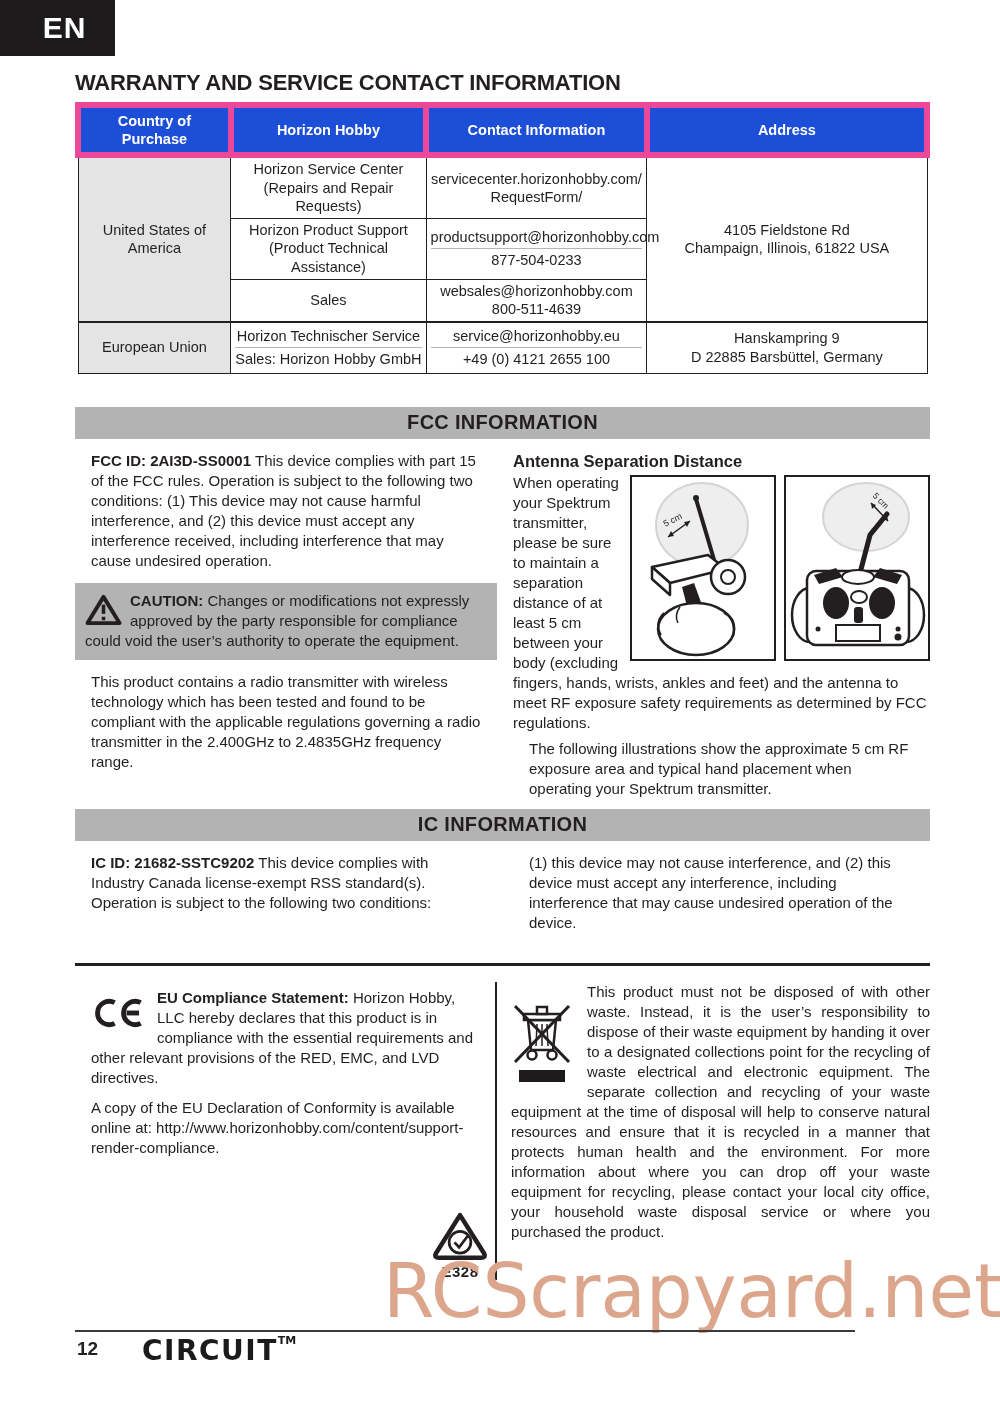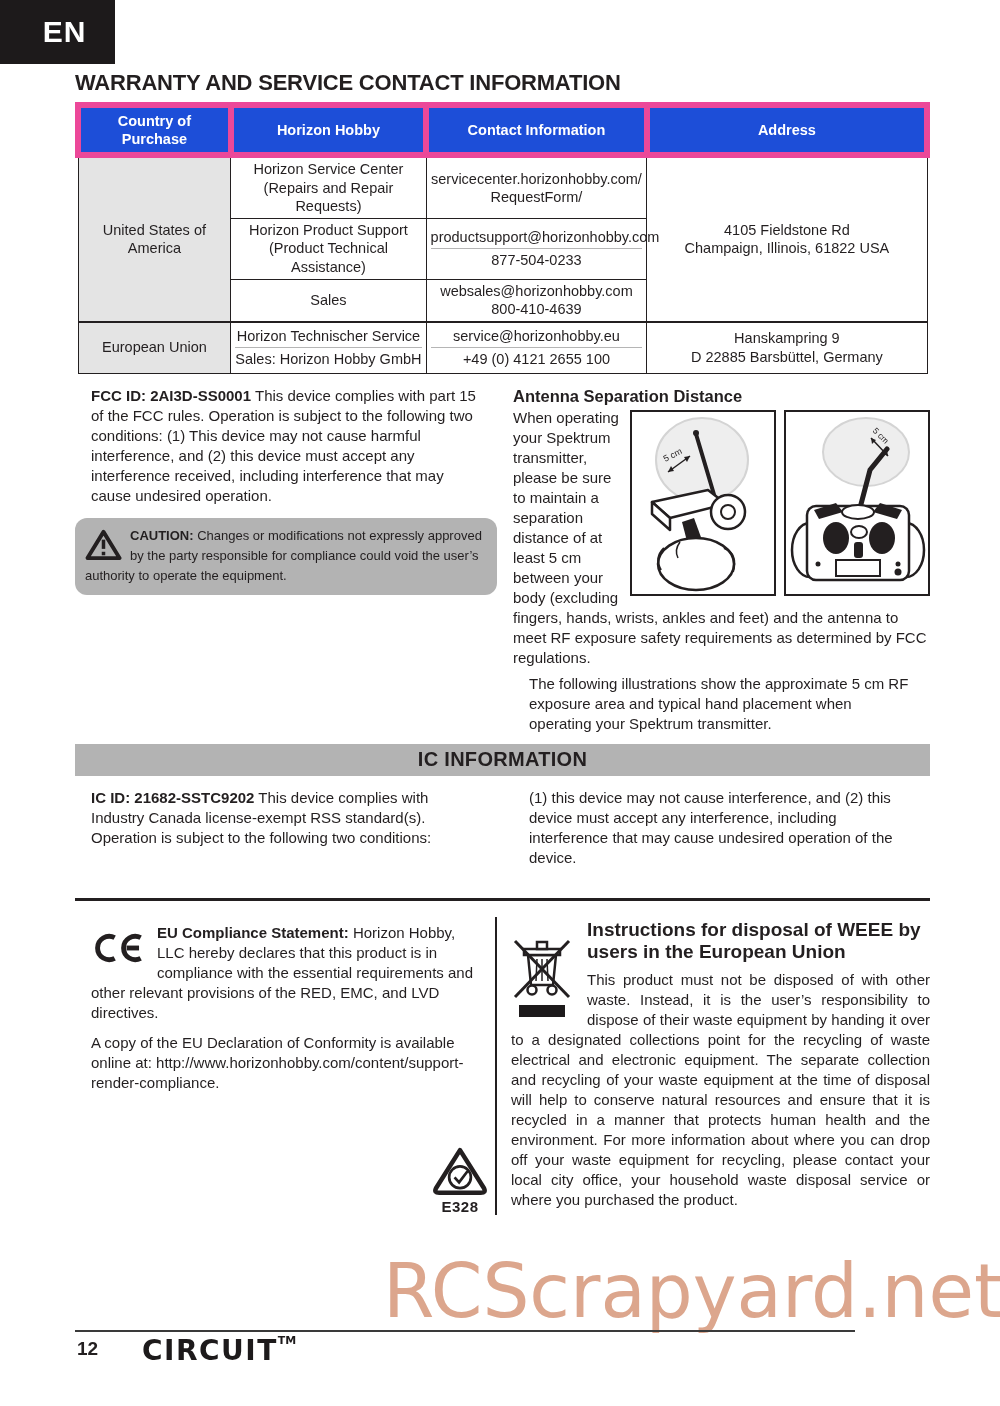--- a/index.html
+++ b/index.html
@@ -2,21 +2,21 @@
 <html><head>
 <meta charset="utf-8">
 <style>
   html,body{margin:0;padding:0;}
   body{
     width:1000px;height:1406px;position:relative;background:#ffffff;
     font-family:"Liberation Sans","DejaVu Sans",sans-serif;color:#231f20;
     -webkit-font-smoothing:antialiased;overflow:hidden;
   }
   .en-tab{
-    position:absolute;left:0;top:0;width:115px;height:64px;background:#1d1a1b;
+    position:absolute;left:0;top:0;width:115px;height:56px;background:#1d1a1b;
     color:#fff;font-weight:bold;font-size:30px;display:flex;align-items:center;
     justify-content:center;padding-left:14px;box-sizing:border-box;letter-spacing:1px;
   }
   .content{position:absolute;left:75px;top:70px;width:855px;}
   .doc-title{font-size:22px;font-weight:bold;margin:0 0 6px 0;letter-spacing:-0.2px;}
 
   table.warranty{width:100%;border-collapse:collapse;font-size:14.5px;table-layout:fixed;}
   table.warranty th{
     background:#1d4ed8;color:#fff;font-weight:bold;border:6px solid #ec4899;
     padding:4px 14px;line-height:1.25;font-size:14.5px;
@@ -40,21 +40,21 @@
     padding:4px 0 5px;letter-spacing:0.3px;
   }
   .bar-fcc{margin-top:33px;}
   .bar-ic{}
 
   .twocol{display:flex;margin-top:6px;}
   .col-l{width:422px;margin-right:16px;flex:none;}
   .col-r{flex:1;min-width:0;}
   p.body{font-size:15px;line-height:20px;margin:6px 16px 10px;}
 
-  .caution{background:#b3b3b3;padding:8px 10px 9px;margin:12px 0;font-size:13px;line-height:20px;overflow:hidden;border-radius:12px;}
+  .caution{background:#b3b3b3;padding:8px 10px 9px;margin:12px 0;font-size:15px;line-height:20px;overflow:hidden;}
   .caution .warn-icon{float:left;margin:2px 8px 2px 0;}
 
   .antenna-title{font-size:16.5px;font-weight:bold;margin:7px 0 2px;}
   .figs{float:right;display:flex;gap:8px;margin:2px 0 6px 8px;}
   .fig{width:142px;height:182px;border:2px solid #231f20;background:#fff;}
   .antenna-flow{font-size:15px;line-height:20px;margin:2px 0 0;}
   .clear{clear:both;}
   .note{margin-top:14px;}
 
   .rule{height:3px;background:#231f20;margin:20px 0 0;}
@@ -134,59 +134,61 @@
         </td>
         <td class="subsplit">
           <span class="sub">productsupport@horizonhobby.com</span>
           <span class="sub">877-504-0233</span>
         </td>
       </tr>
       <tr>
         <td>Sales</td>
         <td>
           <span class="cellline">websales@horizonhobby.com</span>
-          <span class="cellline">800-410-4639</span>
+          <span class="cellline">800-511-4639</span>
         </td>
       </tr>
       <tr class="eu-row">
         <td class="country-cell">European Union</td>
         <td class="subsplit">
           <span class="sub">Horizon Technischer Service</span>
           <span class="sub">Sales: Horizon Hobby GmbH</span>
         </td>
         <td class="subsplit">
           <span class="sub">service@horizonhobby.eu</span>
           <span class="sub">+49 (0) 4121 2655 100</span>
         </td>
         <td>
           <span class="cellline">Hanskampring 9</span>
           <span class="cellline">D 22885 Barsbüttel, Germany</span>
         </td>
       </tr>
     </tbody>
   </table>
 
+  <div class="section-bar bar-fcc">FCC INFORMATION</div>
 
   <div class="twocol">
     <div class="col-l">
       <p class="body">
         <b>FCC ID: 2AI3D-SS0001</b>
         <span>This device complies with part 15 of the FCC rules. Operation is subject to the following two conditions: (1) This device may not cause harmful interference, and (2) this device must accept any interference received, including interference that may cause undesired operation.</span>
       </p>
       <div class="caution">
         <span class="warn-icon">
           <svg width="37" height="33" viewBox="0 0 38 34">
             <path d="M19 4 L35.5 31 H2.5 Z" fill="none" stroke="#231f20" stroke-width="4" stroke-linejoin="round"></path>
             <rect x="17.2" y="12" width="3.6" height="9.5" fill="#231f20"></rect>
             <rect x="17.2" y="24.5" width="3.6" height="3.6" fill="#231f20"></rect>
           </svg>
         </span>
         <b>CAUTION:</b>
         <span>Changes or modifications not expressly approved by the party responsible for compliance could void the user’s authority to operate the equipment.</span>
       </div>
+      <p class="body">This product contains a radio transmitter with wireless technology which has been tested and found to be compliant with the applicable regulations governing a radio transmitter in the 2.400GHz to 2.4835GHz frequency range.</p>
     </div>
 
     <div class="col-r">
       <h3 class="antenna-title">Antenna Separation Distance</h3>
       <div class="figs">
         <div class="fig">
           <svg width="142" height="182" viewBox="0 0 142 182">
             <ellipse cx="70" cy="48" rx="46" ry="42" fill="#eeeeee" stroke="#d4d4d4" stroke-width="2"></ellipse>
             <line x1="86" y1="96" x2="64" y2="22" stroke="#231f20" stroke-width="4" stroke-linecap="round"></line>
             <circle cx="64" cy="21" r="3" fill="#231f20"></circle>
@@ -285,21 +287,20 @@
           <line x1="36" y1="38" x2="37" y2="60" stroke="#231f20" stroke-width="1.5"></line>
           <rect x="13" y="28" width="36" height="6" fill="#ffffff" stroke="#231f20" stroke-width="2.5"></rect>
           <rect x="26" y="21" width="10" height="7" fill="#ffffff" stroke="#231f20" stroke-width="2.5"></rect>
           <circle cx="21" cy="69" r="4.5" fill="#ffffff" stroke="#231f20" stroke-width="2.5"></circle>
           <circle cx="41" cy="69" r="4.5" fill="#ffffff" stroke="#231f20" stroke-width="2.5"></circle>
           <line x1="4" y1="20" x2="58" y2="76" stroke="#231f20" stroke-width="3"></line>
           <line x1="58" y1="20" x2="4" y2="76" stroke="#231f20" stroke-width="3"></line>
           <rect x="8" y="84" width="46" height="12" fill="#1d1a1b"></rect>
         </svg>
       </span>
-      <h3 class="weee-title">Instructions for disposal of WEEE by users in the European Union</h3>
       <p class="weee-body">This product must not be disposed of with other waste. Instead, it is the user’s responsibility to dispose of their waste equipment by handing it over to a designated collections point for the recycling of waste electrical and electronic equipment. The separate collection and recycling of your waste equipment at the time of disposal will help to conserve natural resources and ensure that it is recycled in a manner that protects human health and the environment. For more information about where you can drop off your waste equipment for recycling, please contact your local city office, your household waste disposal service or where you purchased the product.</p>
     </div>
   </div>
 
 </div>
 
 <div class="watermark">RCScrapyard.net</div>
 
 <div class="footer-line"></div>
 <div class="page-num">12</div>

